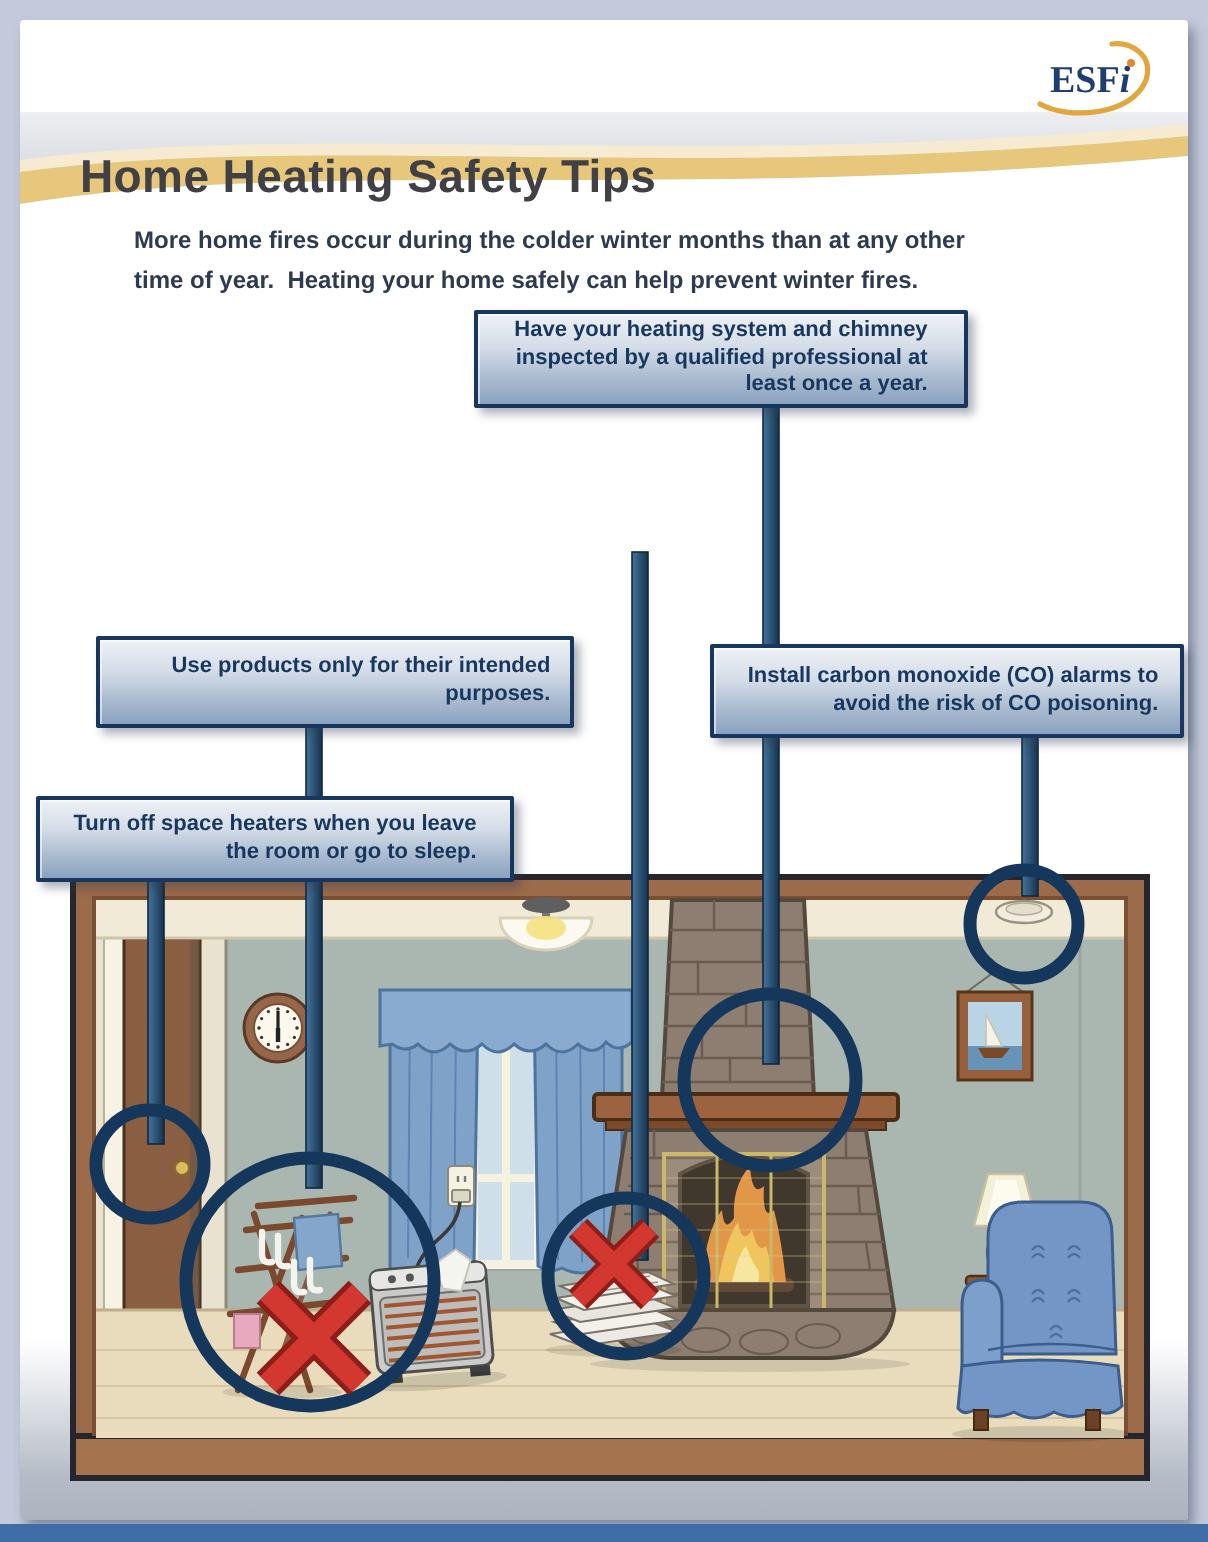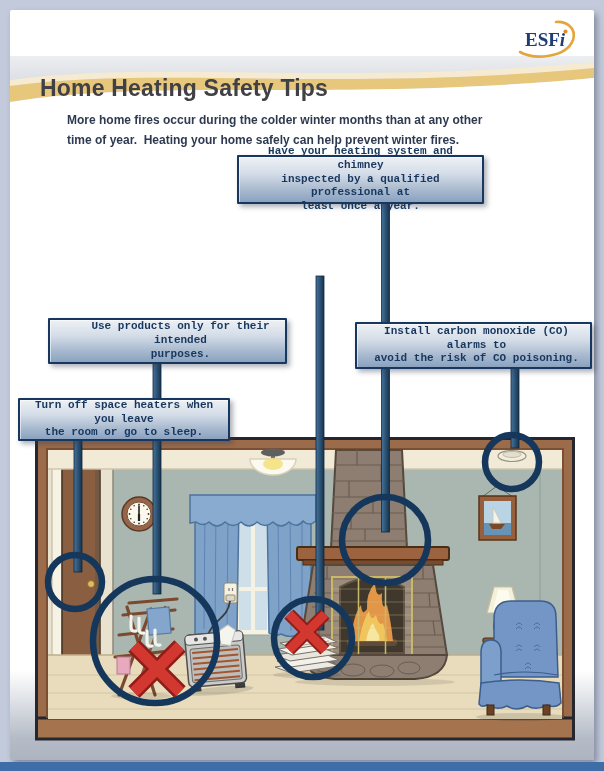--- a/index.html
+++ b/index.html
@@ -23,28 +23,28 @@
   .wave{position:absolute;left:0;top:46px;width:584px;height:58px;z-index:1;}
   .intro{position:absolute;left:57px;top:100px;z-index:2;
     font-size:12px;font-weight:bold;color:#2e3a50;line-height:20px;}
   .intro-line{white-space:pre;}
   .scene-svg{position:absolute;left:0;top:0;width:584px;height:750px;z-index:2;}
   .callout{
     position:absolute;z-index:3;display:flex;align-items:center;justify-content:center;
     border:2px solid #17375e;border-radius:1px;
     background:linear-gradient(180deg,#eef1f5 0%,#d3dce7 38%,#a9bacf 72%,#8aa2c0 100%);
     box-shadow:inset 1px 1px 0 rgba(255,255,255,.55), 3px 3px 5px rgba(50,60,80,.4);
-    color:#17375e;font-weight:bold;font-size:11px;line-height:1.27;text-align:center;
-    box-sizing:border-box;padding:3px 6px;font-family:Liberation Mono, monospace;
+    color:#17375e;font-weight:bold;font-size:11px;line-height:1.27;text-align:right;
+    box-sizing:border-box;padding:3px 6px;
   }
   .callout-text{white-space:pre-line;}
   #co-inspect{left:227px;top:145px;width:247px;height:49px;}
   #co-keep{left:108px;top:228px;width:236px;height:41px;}
   #co-purpose{left:38px;top:308px;width:239px;height:46px;padding-left:32px;}
-  #co-turnoff{left:8px;top:388px;width:212px;height:43px;}
+  #co-turnoff{left:8px;top:388px;width:239px;height:43px;}
   #co-alarm{left:345px;top:312px;width:237px;height:47px;padding-left:12px;}
 </style>
 </head>
 <body>
 
 <div class="page">
 
   <div class="page-title">Home Heating Safety Tips</div>
 
   <svg class="logo" width="78" height="46" viewBox="0 0 78 46">

